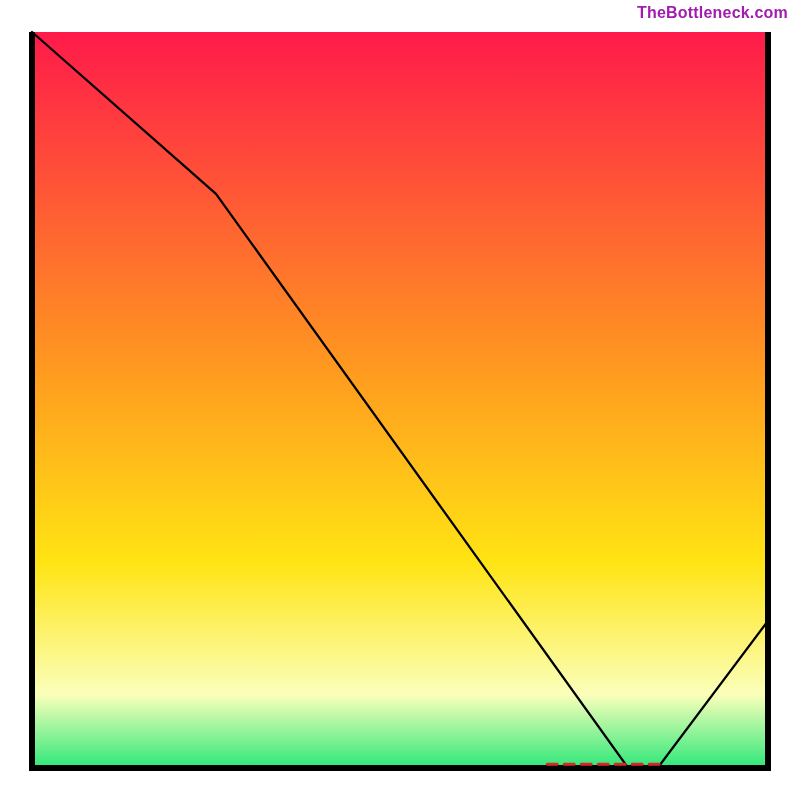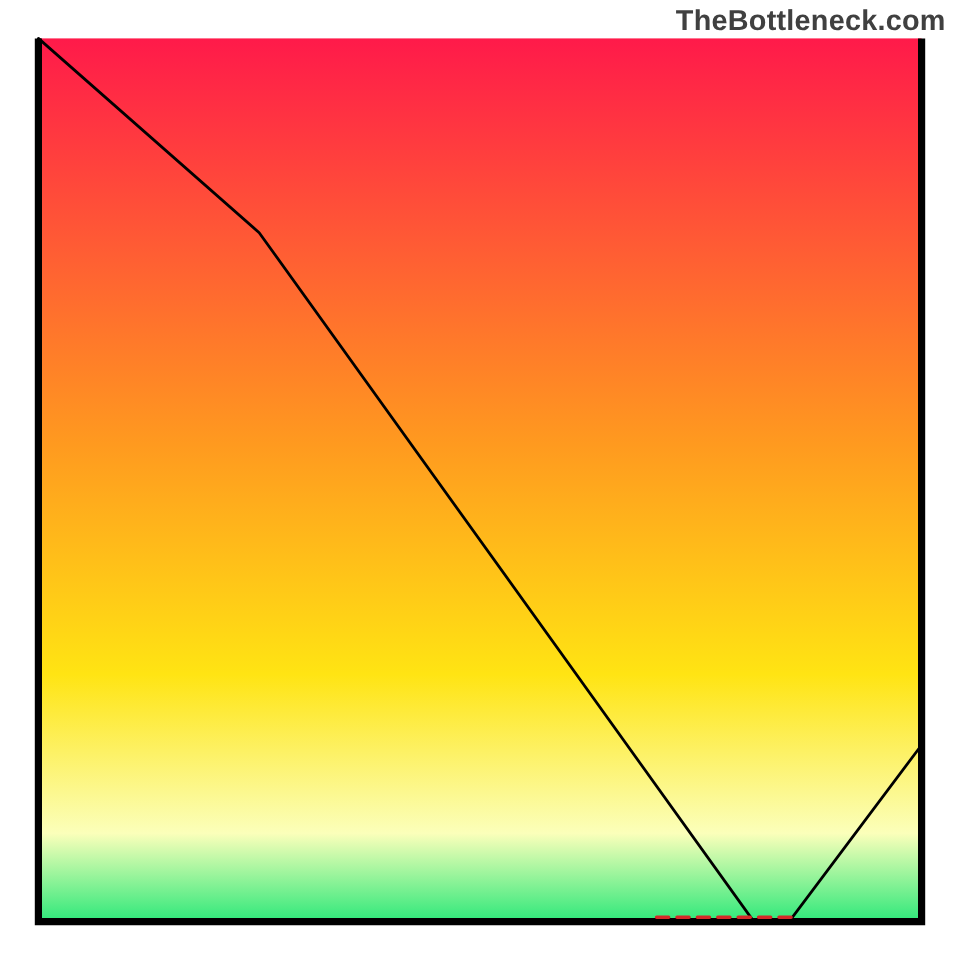--- a/index.html
+++ b/index.html
@@ -13,23 +13,23 @@
   }
   .chart-wrap {
     position: relative;
     width: 800px;
     height: 800px;
   }
   .watermark {
     position: absolute;
     top: 4px;
     right: 12px;
-    font-size: 24px;
+    font-size: 16px;
     font-weight: 600;
-    color: #404040;
+    color: #a21caf;
     letter-spacing: 0.2px;
   }
   svg.chart {
     position: absolute;
     top: 0;
     left: 0;
   }
 </style>
 </head>
 <body>

